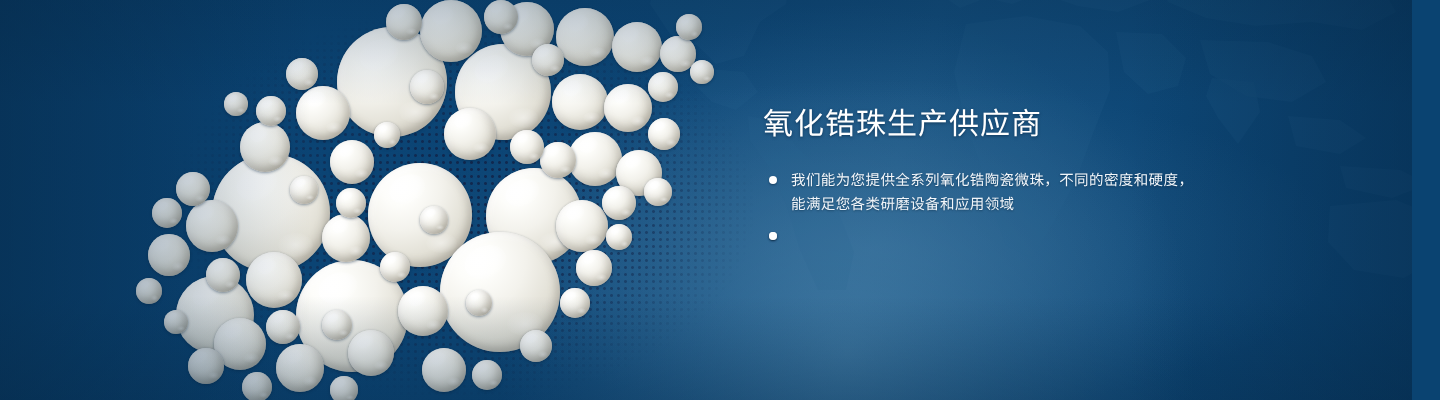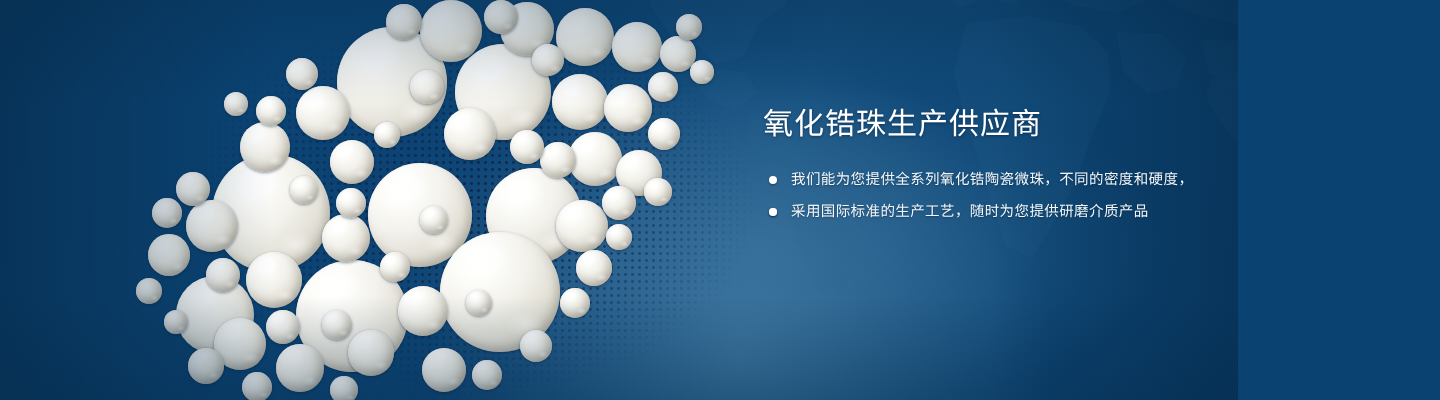--- a/index.html
+++ b/index.html
@@ -7,21 +7,21 @@
     margin: 0;
     padding: 0;
     background: #0a4371;
   }
   body {
     font-family: "Liberation Sans", "DejaVu Sans", sans-serif;
   }
 
   .banner {
     position: relative;
-    width: 1238px;
+    width: 1412px;
     height: 400px;
     overflow: hidden;
     background: #0a4371;
   }
 
   
   .bg-base {
     position: absolute;
     inset: 0;
     background:
@@ -124,21 +124,20 @@
     font-weight: 500;
     letter-spacing: 1px;
     line-height: 40px;
     text-shadow: 0 1px 3px rgba(4,28,52,0.55);
     white-space: nowrap;
   }
   .bullets {
     list-style: none;
     margin: 24px 0 0 0;
     padding: 0;
-    font-family: Liberation Mono, monospace;
   }
   .bullet {
     position: relative;
     padding-left: 28px;
     margin-bottom: 8px;
     color: #f2f6fa;
     font-size: 14.5px;
     line-height: 24px;
     letter-spacing: 0.4px;
     text-shadow: 0 1px 2px rgba(4,28,52,0.45);
@@ -271,24 +270,24 @@
 
   <div class="bg-vignette"></div>
 
   <div class="copy">
     <h1 class="headline">氧化锆珠生产供应商</h1>
 
     <ul class="bullets">
       <li class="bullet">
         <span class="dot"></span>
         <span>我们能为您提供全系列氧化锆陶瓷微珠，不同的密度和硬度，</span>
+        <span class="line2">能满足您各类研磨设备和应用领域</span>
       </li>
       <li class="bullet">
         <span class="dot"></span>
       </li>
       <li class="bullet">
         <span class="dot"></span>
-        <span>采用国际标准的生产工艺，随时为您提供研磨介质产品</span>
       </li>
     </ul>
   </div>
 
 </div>
 
 </body></html>

